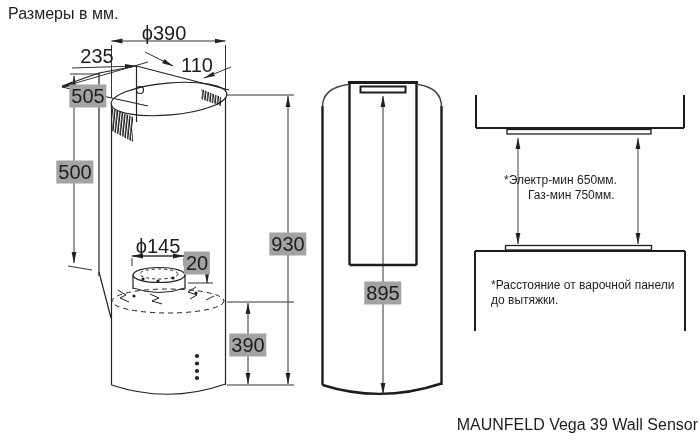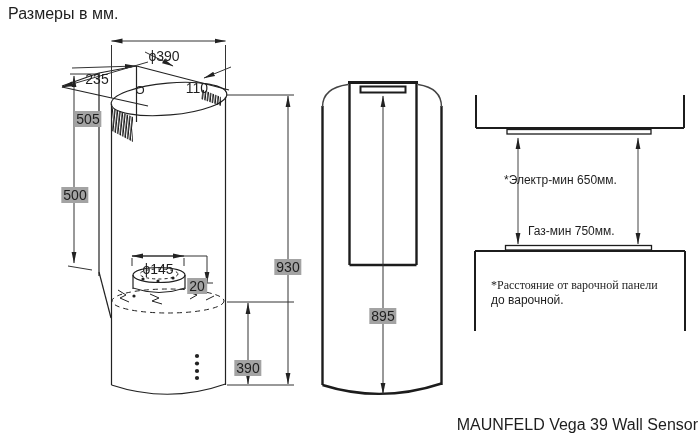--- a/index.html
+++ b/index.html
@@ -2,21 +2,21 @@
 <html><head>
 <meta charset="utf-8">
 <style>
   html,body{margin:0;padding:0;background:#fff;}
   #page{position:relative;width:700px;height:442px;background:#fff;overflow:hidden;
         font-family:"Liberation Sans", sans-serif;color:#1e1e1e;}
   #page svg{position:absolute;left:0;top:0;}
   .lbl{position:absolute;white-space:nowrap;color:#1e1e1e;}
   .t16{font-size:16px;}
   .t12{font-size:12px;line-height:15px;}
-  .dim{font-size:14px;margin-top:23px;}
+  .dim{font-size:20px;}
   .ctr{transform:translate(-50%,-50%);}
   .onln{background:#a3a3a3;padding:0 2px;}
   .right{transform:translate(-100%,0);}
 </style>
 </head>
 <body>
 
 <div id="page">
 
   <svg width="700" height="442" viewBox="0 0 700 442">
@@ -144,18 +144,18 @@
   <div class="lbl dim ctr onln" style="left:88px;top:96px;">505</div>
   <div class="lbl dim ctr onln" style="left:75px;top:172px;text-align:right;">500</div>
   <div class="lbl dim ctr" style="left:158px;top:246px;">ϕ145</div>
   <div class="lbl dim ctr onln" style="left:197px;top:263px;">20</div>
   <div class="lbl dim ctr onln" style="left:248px;top:345px;">390</div>
   <div class="lbl dim ctr onln" style="left:288px;top:244px;">930</div>
 
   <div class="lbl dim ctr onln" style="left:383px;top:293px;">895</div>
 
   <div class="lbl t12" style="left:504px;top:173px;">*Электр-мин 650мм.</div>
-  <div class="lbl t12" style="left:528px;top:188px;margin-top:36px;">Газ-мин 750мм.</div>
-  <div class="lbl t12" style="left:491px;top:278px;font-family:Liberation Serif, serif;">*Расстояние от варочной панели</div>
-  <div class="lbl t12" style="left:491px;top:293px;">до варочной.</div>
+  <div class="lbl t12" style="left:528px;top:188px;">Газ-мин 750мм.</div>
+  <div class="lbl t12" style="left:491px;top:278px;">*Расстояние от варочной панели</div>
+  <div class="lbl t12" style="left:491px;top:293px;">до вытяжки.</div>
 
   <div class="lbl t16 right" style="left:698px;top:416px;">MAUNFELD Vega 39 Wall Sensor</div>
 </div>
 
 </body></html>

